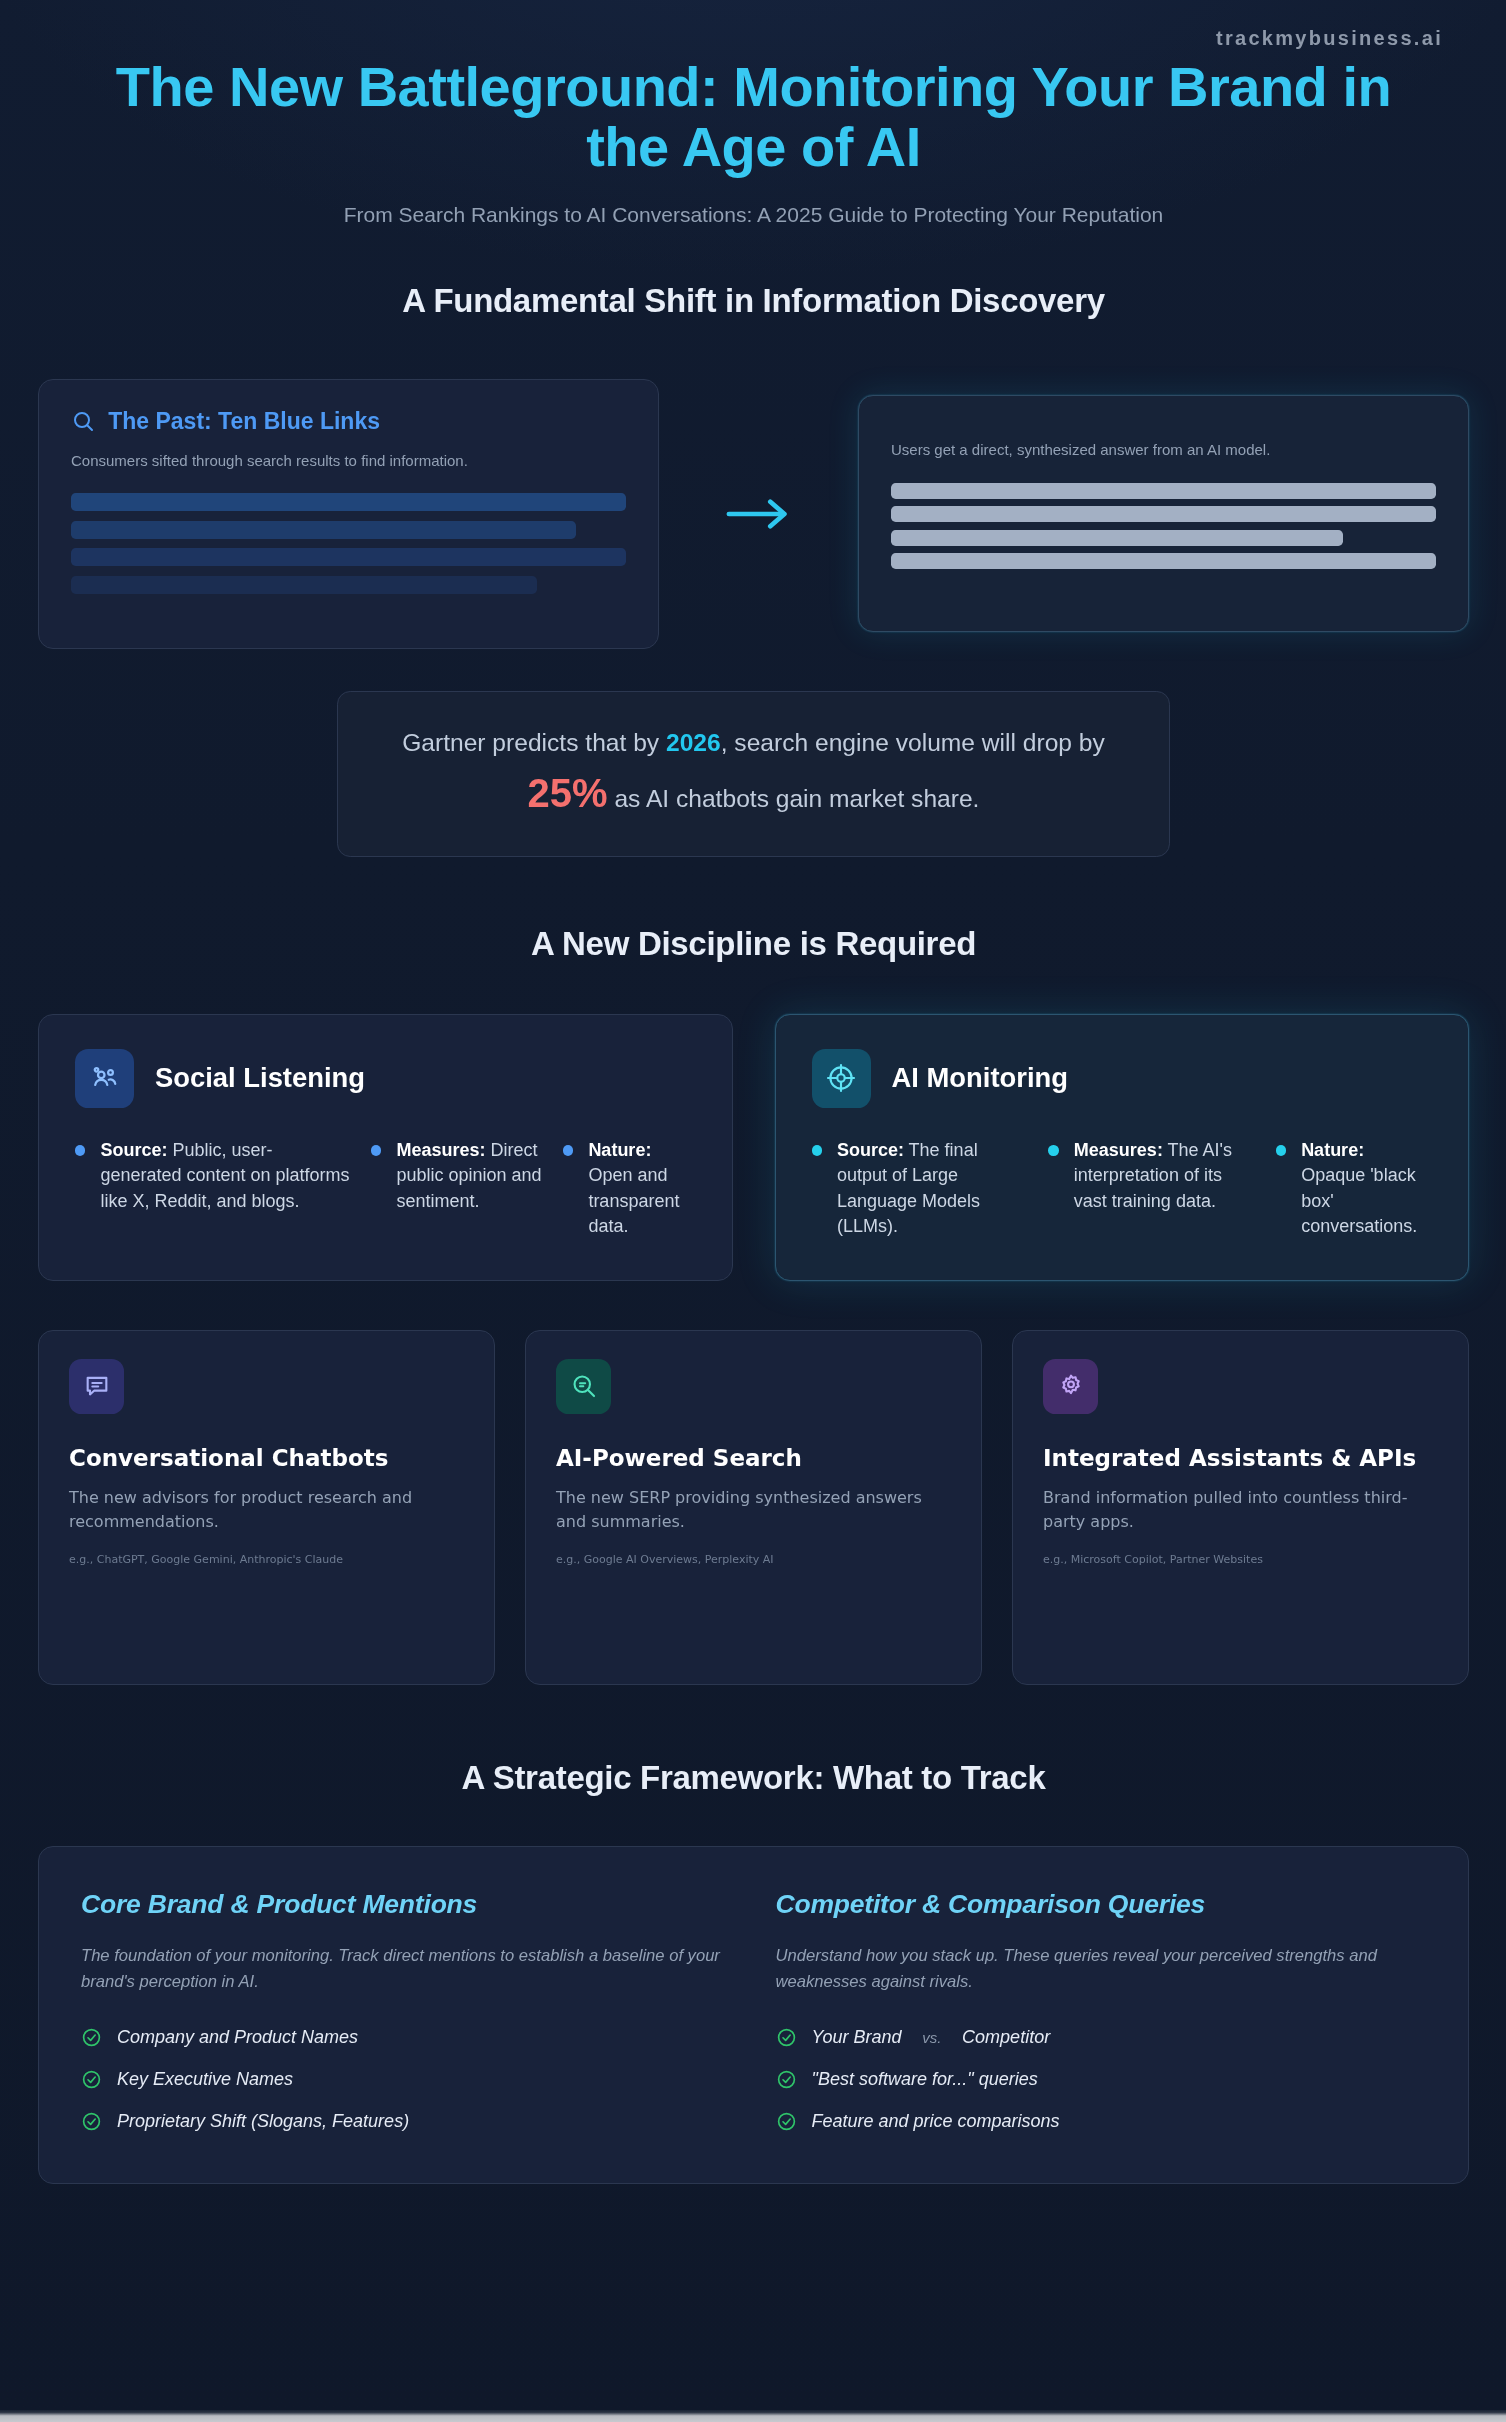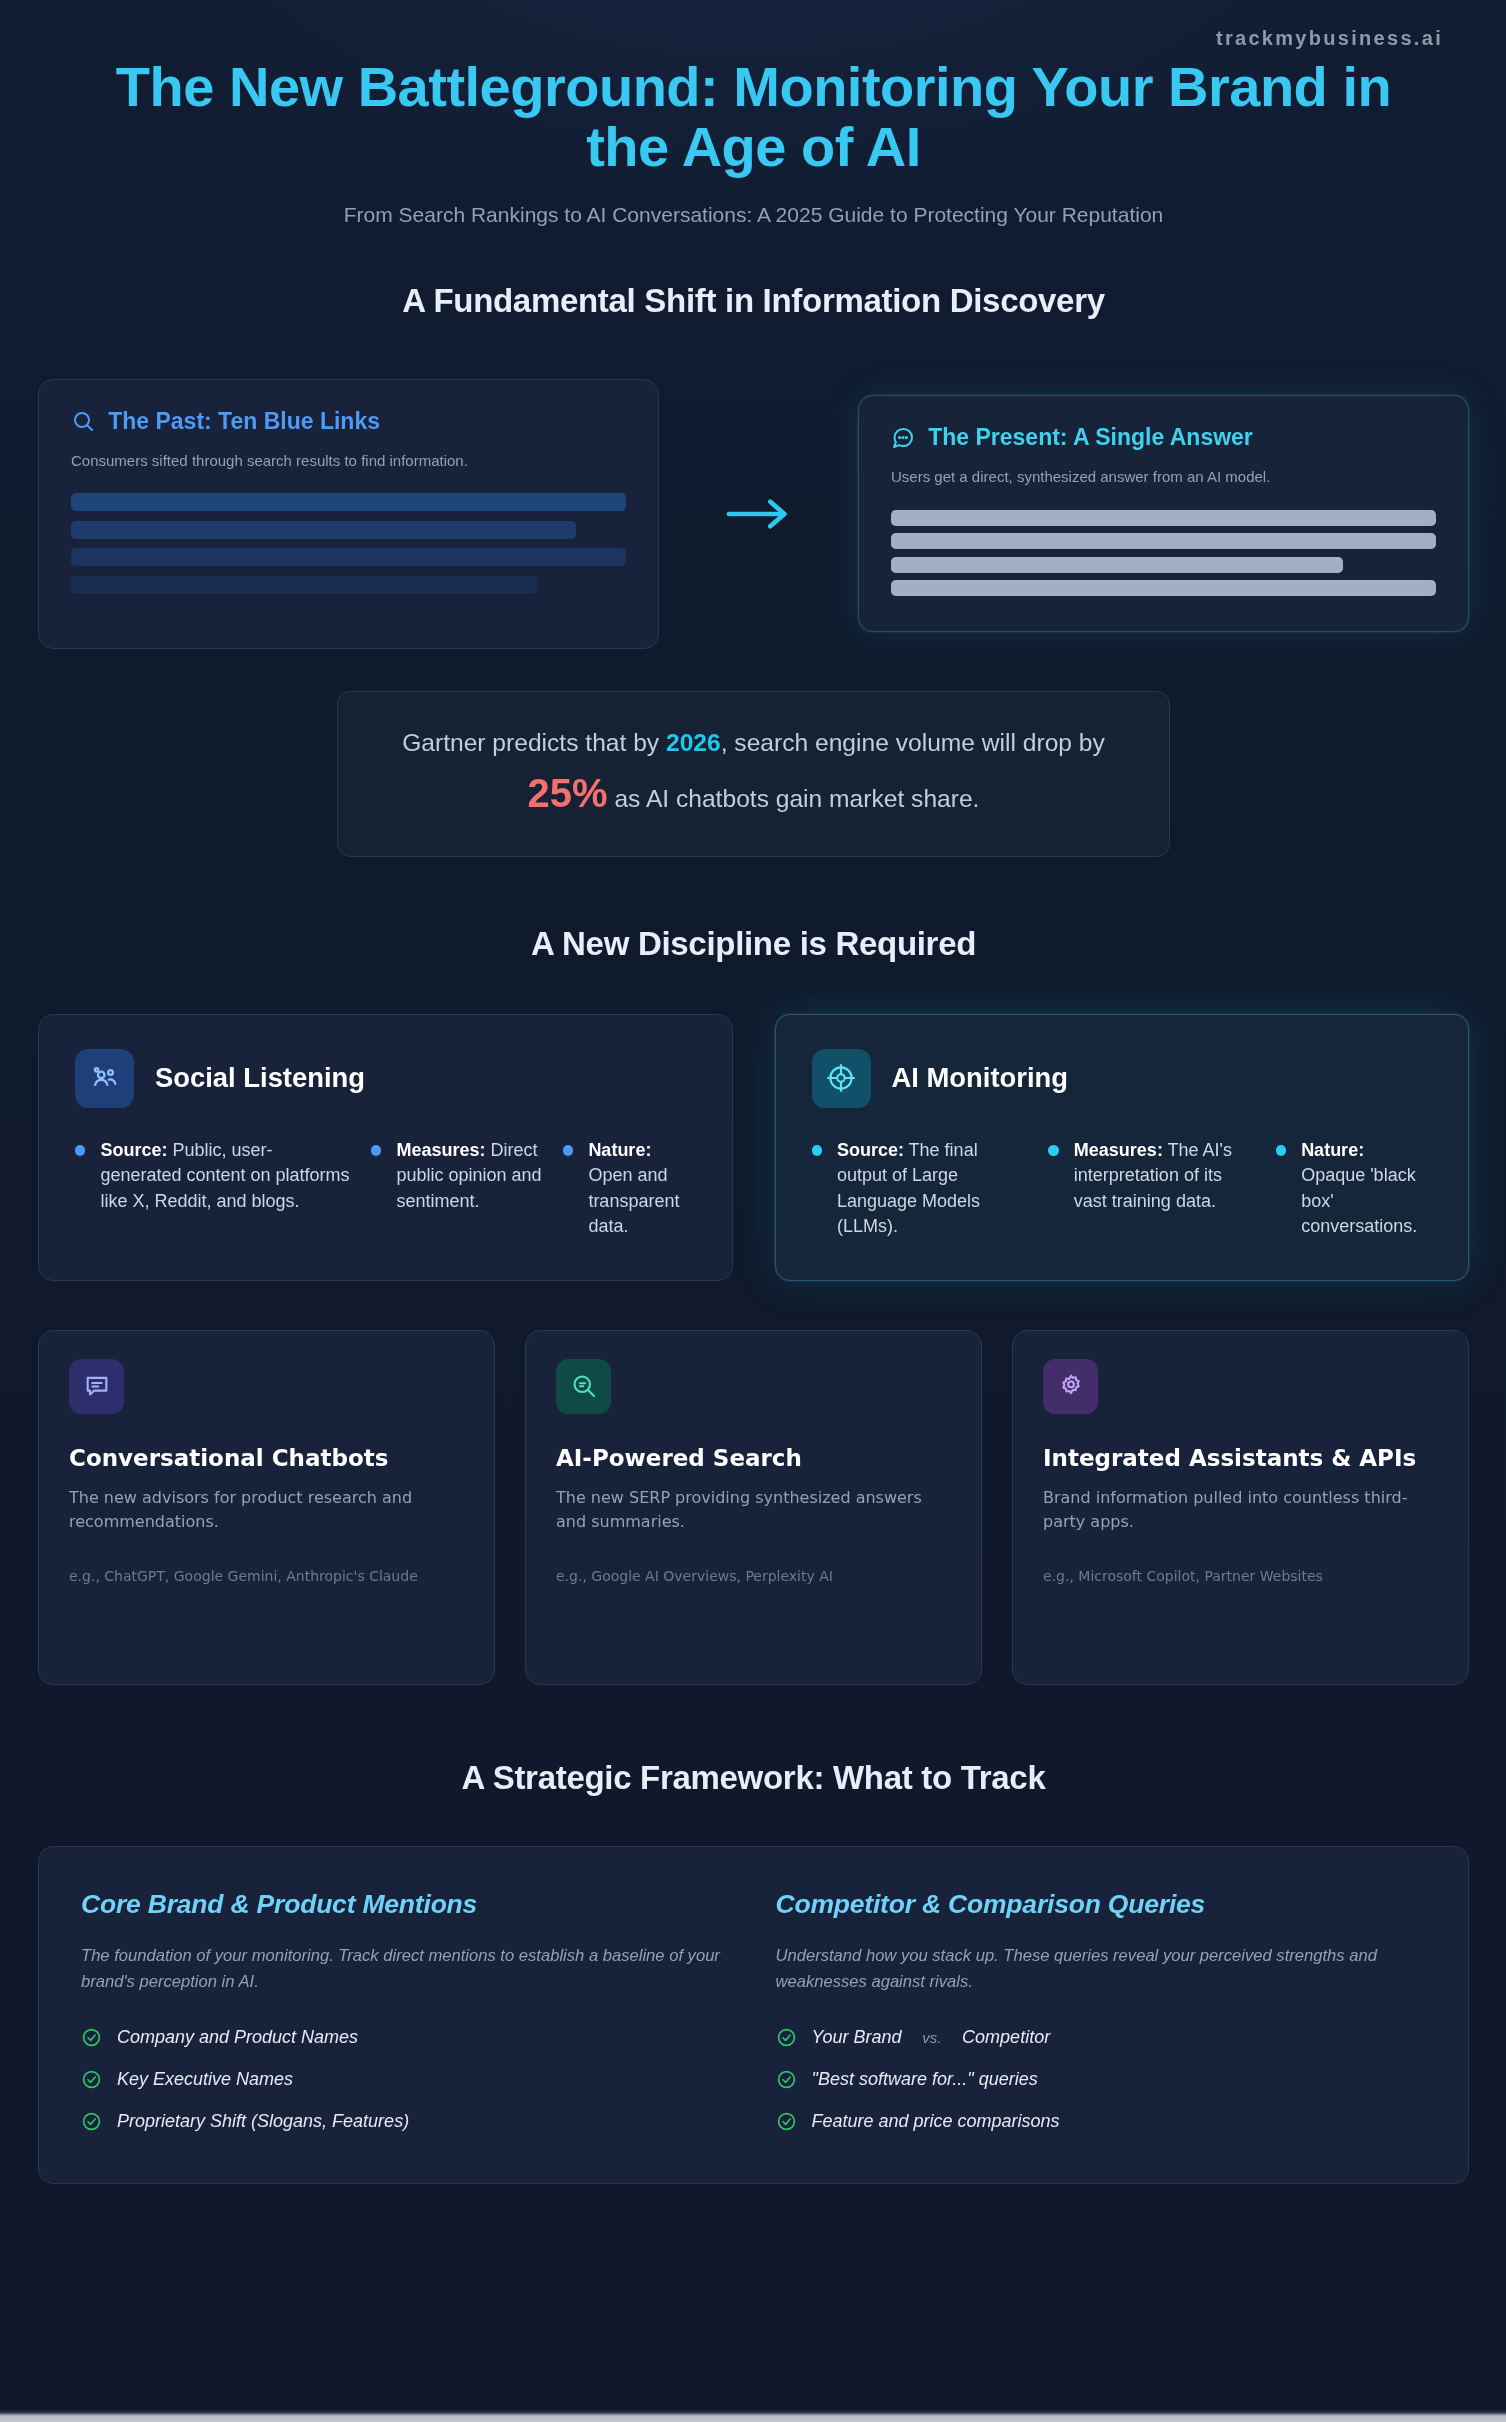--- a/index.html
+++ b/index.html
@@ -108,21 +108,21 @@
   
   .env-row { display: flex; gap: 30px; margin-top: 49px; }
   .env-card {
     flex: 1; padding: 28px 30px 36px;
     font-family: "DejaVu Sans", sans-serif;
     min-height: 355px;
   }
   .env-ico { width: 55px; height: 55px; border-radius: 12.3px; display:flex; align-items:center; justify-content:center; }
   .env-card h4 { margin-top: 30px; font-size: 23px; font-weight: 700; color: #fff; line-height: 1.25; }
   .env-card .d { margin-top: 13.2px; font-size: 16px; color: #94a2b6; line-height: 1.5; }
-  .env-card .eg { margin-top: 32px; font-size: 14px; color: #6d7b91; line-height: 1.45; }
+  .env-card .eg { margin-top: 18px; font-size: 11px; color: #6d7b91; line-height: 1.45; }
 
   
   .fw-card { margin-top: 49px; padding: 42px 42px 51px; display: flex; gap: 44px; font-style: italic; }
   .fw-col { flex: 1; }
   .fw-col h3 { font-size: 26.5px; font-weight: 700; color: #6fd3f7; letter-spacing: -0.2px; }
   .fw-col .d { margin-top: 23px; font-size: 16.6px; color: #93a1b5; line-height: 1.56; }
   .chk-list { margin-top: 32px; display: flex; flex-direction: column; gap: 21px; }
   .chk { display: flex; align-items: center; gap: 15px; font-size: 18px; color: #e6ecf6; }
   .vs { color: #8a97aa; font-size: 15px; padding: 0 5.7px; }
   svg { display: block; }
@@ -168,31 +168,20 @@
       <div class="shift-arrow">
         <span>
           <svg width="68" height="32" viewBox="0 0 72 34" fill="none" stroke="#2ec7ef" stroke-width="5" stroke-linecap="round" stroke-linejoin="round">
             <line x1="4" y1="17" x2="62" y2="17"></line>
               <polyline points="48,4 63,17 48,30"></polyline>
           </svg>
         </span>
       </div>
 
       <div class="card shift-card present-card">
-        <div class="card-head">
-          <span>
-            <svg width="24" height="24" viewBox="0 0 24 24" fill="none" stroke="#3ed2ef" stroke-width="2" stroke-linecap="round" stroke-linejoin="round">
-              <path d="M21 11.5a8.4 8.4 0 0 1-9 8.4 9.9 9.9 0 0 1-3.9-.8L3 21l1.9-4.6A8.3 8.3 0 0 1 3.6 11.5 8.4 8.4 0 0 1 12 3.1a8.4 8.4 0 0 1 9 8.4z"></path>
-              <circle cx="8.6" cy="11.6" r=".6" fill="#3ed2ef"></circle>
-                <circle cx="12" cy="11.6" r=".6" fill="#3ed2ef"></circle>
-                <circle cx="15.4" cy="11.6" r=".6" fill="#3ed2ef"></circle>
-            </svg>
-          </span>
-          <span class="ttl">The Present: A Single Answer</span>
-        </div>
         <div class="card-desc">Users get a direct, synthesized answer from an AI model.</div>
         <div class="bars" style="gap:7.6px">
           <div class="bar" style="width:100%;background:#a3b0c4;height:16px"></div>
           <div class="bar" style="width:100%;background:#a3b0c4;height:16px"></div>
           <div class="bar" style="width:83%;background:#a3b0c4;height:16px"></div>
           <div class="bar" style="width:100%;background:#a3b0c4;height:16px"></div>
         </div>
       </div>
     </div>
 

